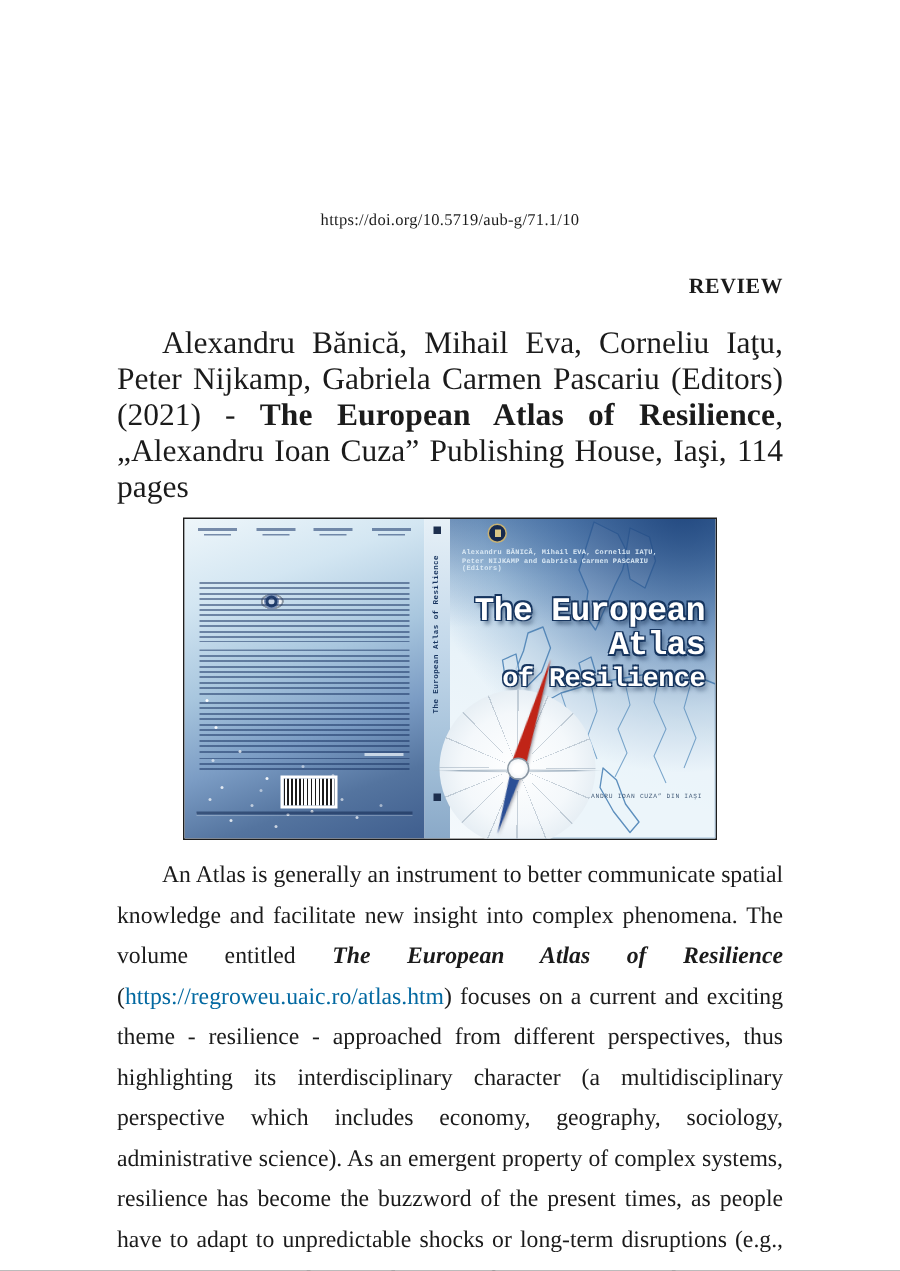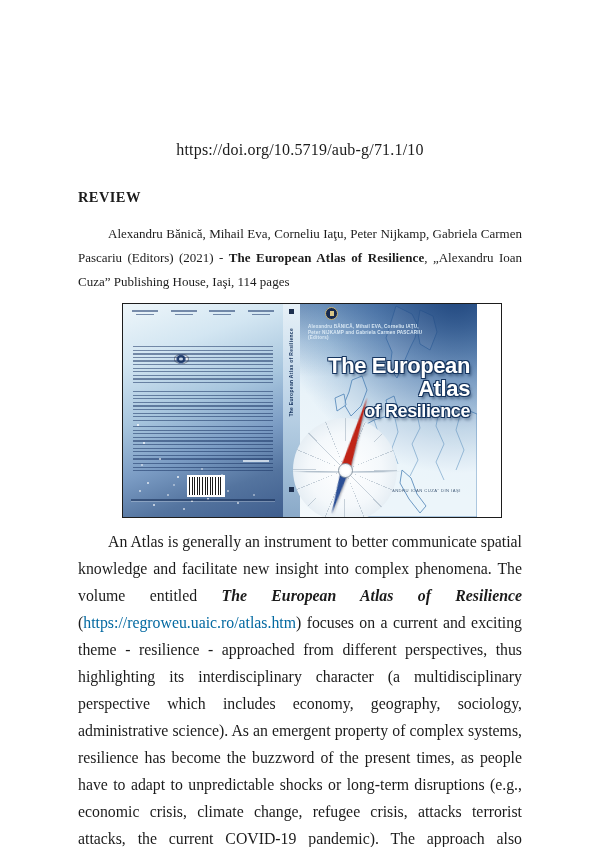--- a/index.html
+++ b/index.html
@@ -10,57 +10,56 @@
     background:#ffffff;
     font-family:"Liberation Serif", serif;
     color:#1b1b1b;
     overflow:hidden;
     box-sizing:border-box;
     padding:0 78px;
   }
   .doi{
     margin-top:141px;
     text-align:center;
-    font-size:16px;
+    font-size:11px;
     letter-spacing:0.2px;
   }
   .review{
     margin:30px 0 0 0;
-    text-align:left;
+    text-align:right;
     font-size:14.5px;
     font-weight:bold;
     letter-spacing:0.4px;
   }
   .citation{
     margin:16px 0 0 0;
     text-align:justify;
     text-indent:30px;
-    font-size:13px;
+    font-size:21px;
     line-height:24px;
   }
   .citation b{letter-spacing:0.1px;}
   .body-par{
     margin:10px 0 0 0;
     text-align:justify;
     text-indent:30px;
     font-size:15.8px;
     line-height:27px;
   }
   .body-par .booktitle{font-weight:bold;font-style:italic;}
   .body-par a.url{color:#0369a1;text-decoration:none;cursor:pointer;}
 
   
   .cover{
     position:relative;
     margin:9px 0 0 44px;
     width:354px;height:213px;
     border:1.5px solid #1d1d1d;
     overflow:hidden;
-    font-family:Liberation Sans, sans-serif;
-    padding-left:24px;
+    font-family:Liberation Mono, monospace;
   }
   .back{
     position:absolute;left:0;top:0;width:160px;height:213px;
     background:linear-gradient(160deg,#eef6fa 0%,#d3e6f2 22%,#a8c6de 45%,#7b9cc4 65%,#54749f 82%,#3f5e8e 100%);
   }
   .logos{
     position:absolute;left:6px;top:5px;width:148px;height:26px;
     display:flex;justify-content:space-between;
   }
   .logo{width:32px;display:flex;flex-direction:column;align-items:center;gap:1px;}

